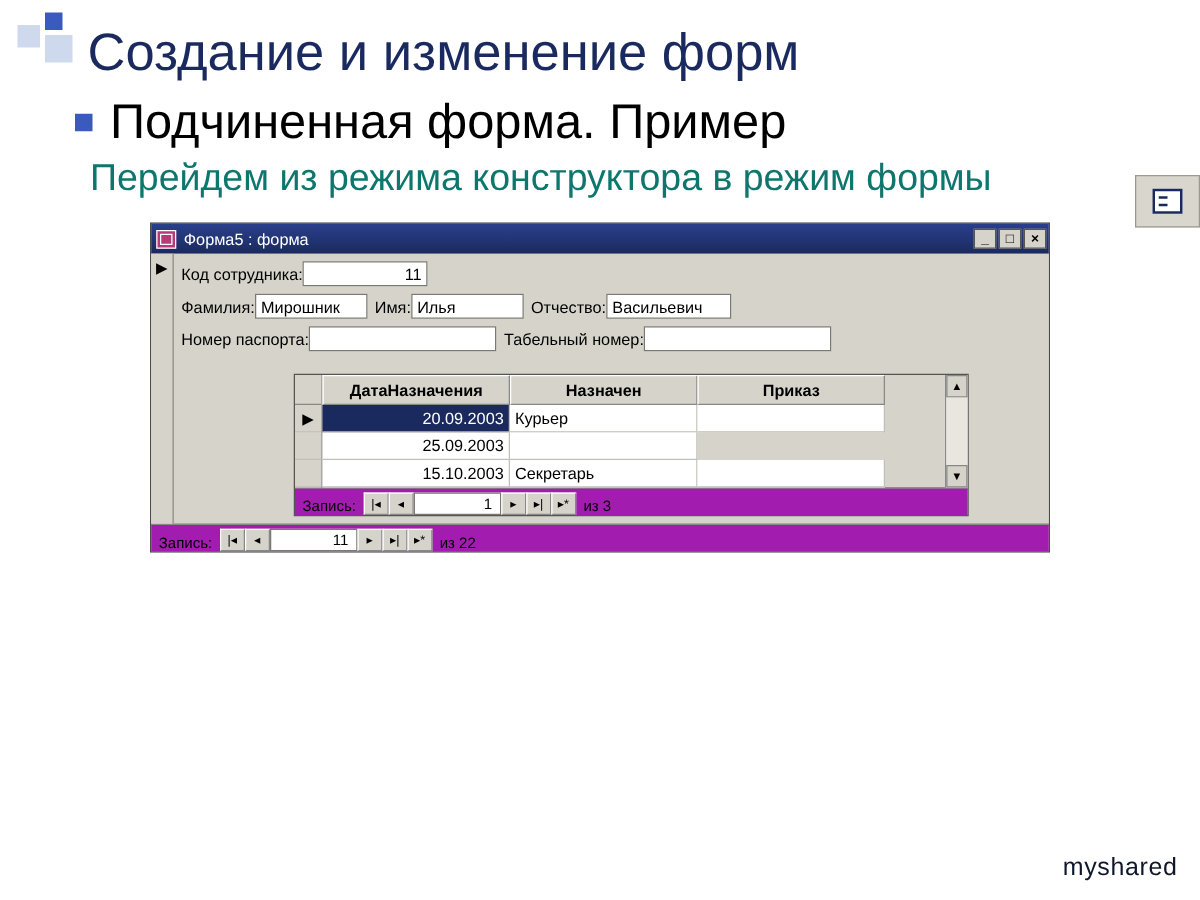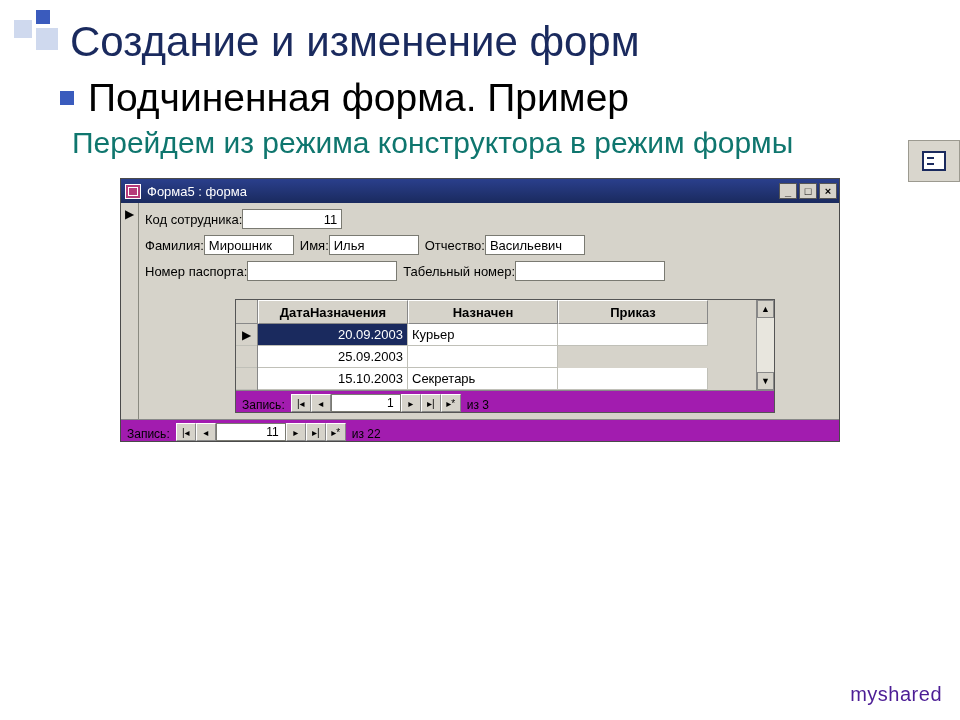--- a/index.html
+++ b/index.html
@@ -263,21 +263,21 @@
     display: flex; align-items: center; justify-content: flex-end;
     font-size: 12px;
   }
   .recnav-of { padding: 0 6px; }
 
   .watermark {
     position: absolute;
     right: 18px;
     bottom: 14px;
     font-size: 20px;
-    color: #4c1d95;
+    color: #0f172a;
     letter-spacing: 0.5px;
   }
 </style>
 </head>
 <body>
 
 <div class="deco" style="left:14px; top:10px;">
   <div class="sq" style="width:18px;height:18px;left:0;top:10px;"></div>
   <div class="sq dark" style="width:14px;height:14px;left:22px;top:0;"></div>
   <div class="sq" style="width:22px;height:22px;left:22px;top:18px;"></div>

